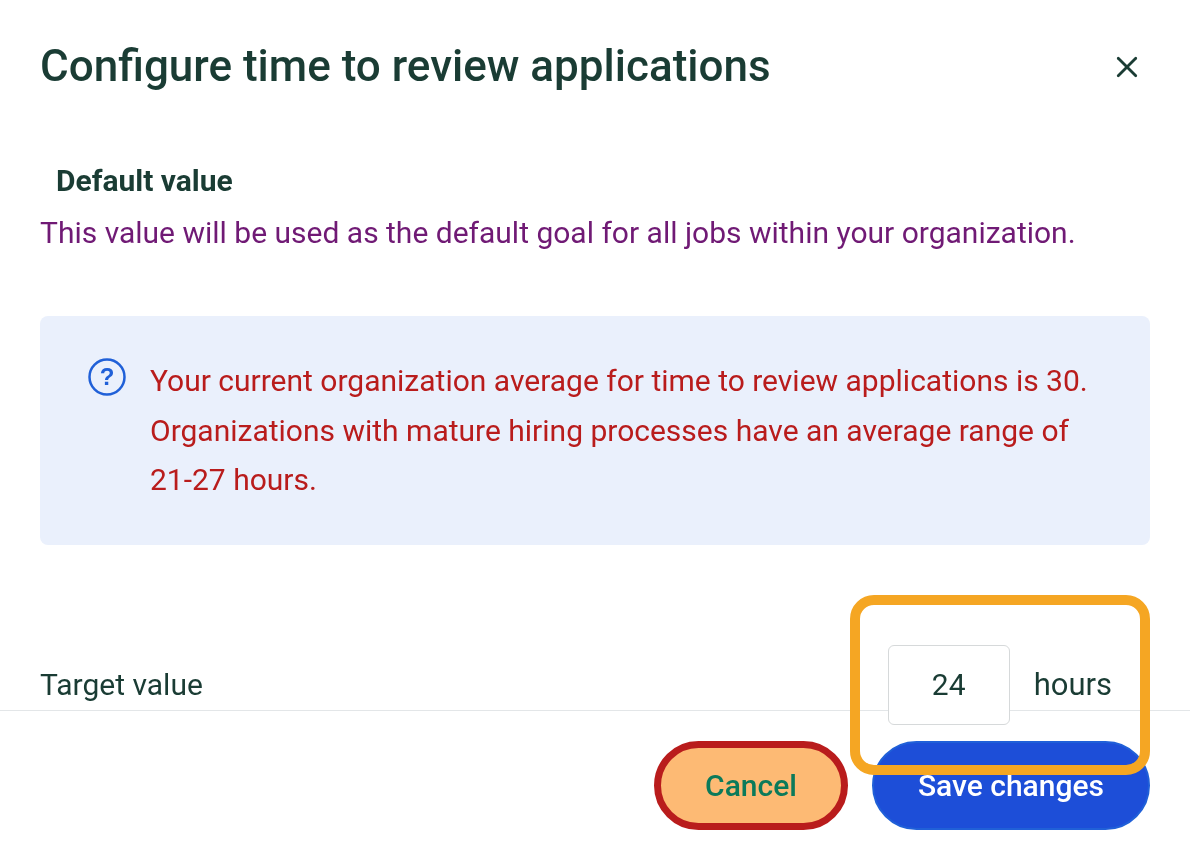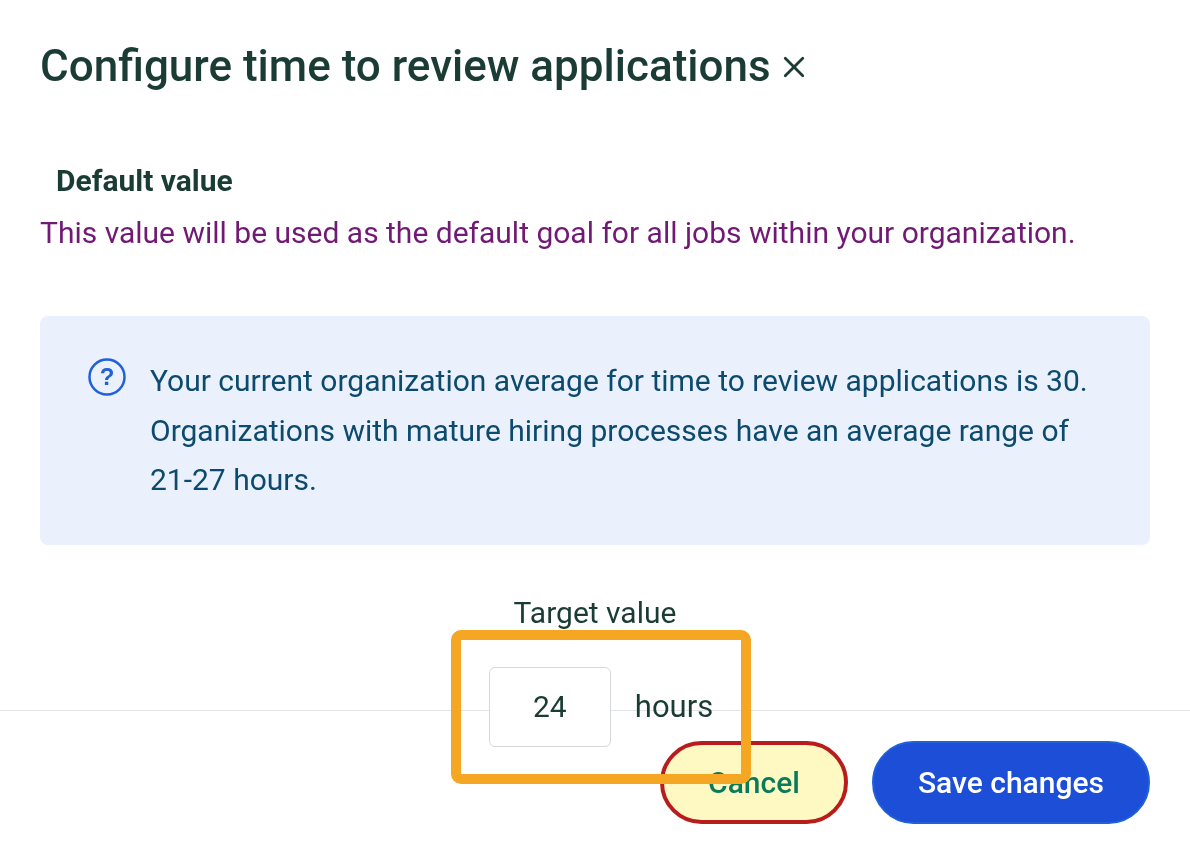--- a/index.html
+++ b/index.html
@@ -17,20 +17,21 @@
     }
 
     .modal-container {
       padding: 40px 40px 0 40px;
       height: 710px;
       position: relative;
     }
 
     .header-row {
       display: flex;
+      justify-content: space-between;
       align-items: flex-start;
       margin-bottom: 70px;
     }
 
     .modal-title {
       font-size: 44px;
       font-weight: 500;
       color: #1a3c34;
       line-height: 1.2;
     }
@@ -76,41 +77,40 @@
     .info-icon {
       flex-shrink: 0;
       width: 38px;
       height: 38px;
       margin-top: 2px;
     }
 
     .info-text {
       font-size: 30px;
       font-weight: 400;
-      color: #0c4a6e;
+      color: #b91c1c;
       line-height: 1.65;
     }
 
     .target-row {
       display: flex;
       justify-content: space-between;
       align-items: center;
-      flex-direction: column;
     }
 
     .target-label {
       font-size: 30px;
       font-weight: 400;
       color: #1a3c34;
     }
 
     .highlight-box {
       border: 10px solid #f5a623;
-      border-radius: 10px;
-      padding: 27px 28px;
+      border-radius: 24px;
+      padding: 40px 28px;
       display: flex;
       align-items: center;
       gap: 24px;
       margin-left: 12px;
     }
 
     .number-input {
       width: 122px;
       height: 80px;
       border: 1px solid #d6d9da;
@@ -140,23 +140,23 @@
       border-radius: 999px;
       font-size: 30px;
       font-weight: 500;
       padding: 18px 44px;
       cursor: pointer;
       font-family: inherit;
       line-height: 1.3;
     }
 
     .btn-secondary {
-      background: #fef9c3;
+      background: #fdba74;
       color: #0b7a5a;
-      border: 4px solid #b91c1c;
+      border: 7px solid #b91c1c;
     }
 
     .btn-primary {
       background: #1d4ed8;
       color: #ffffff;
       border: 2px solid #2060d8;
     }
   </style>
 </head>
 <body>

